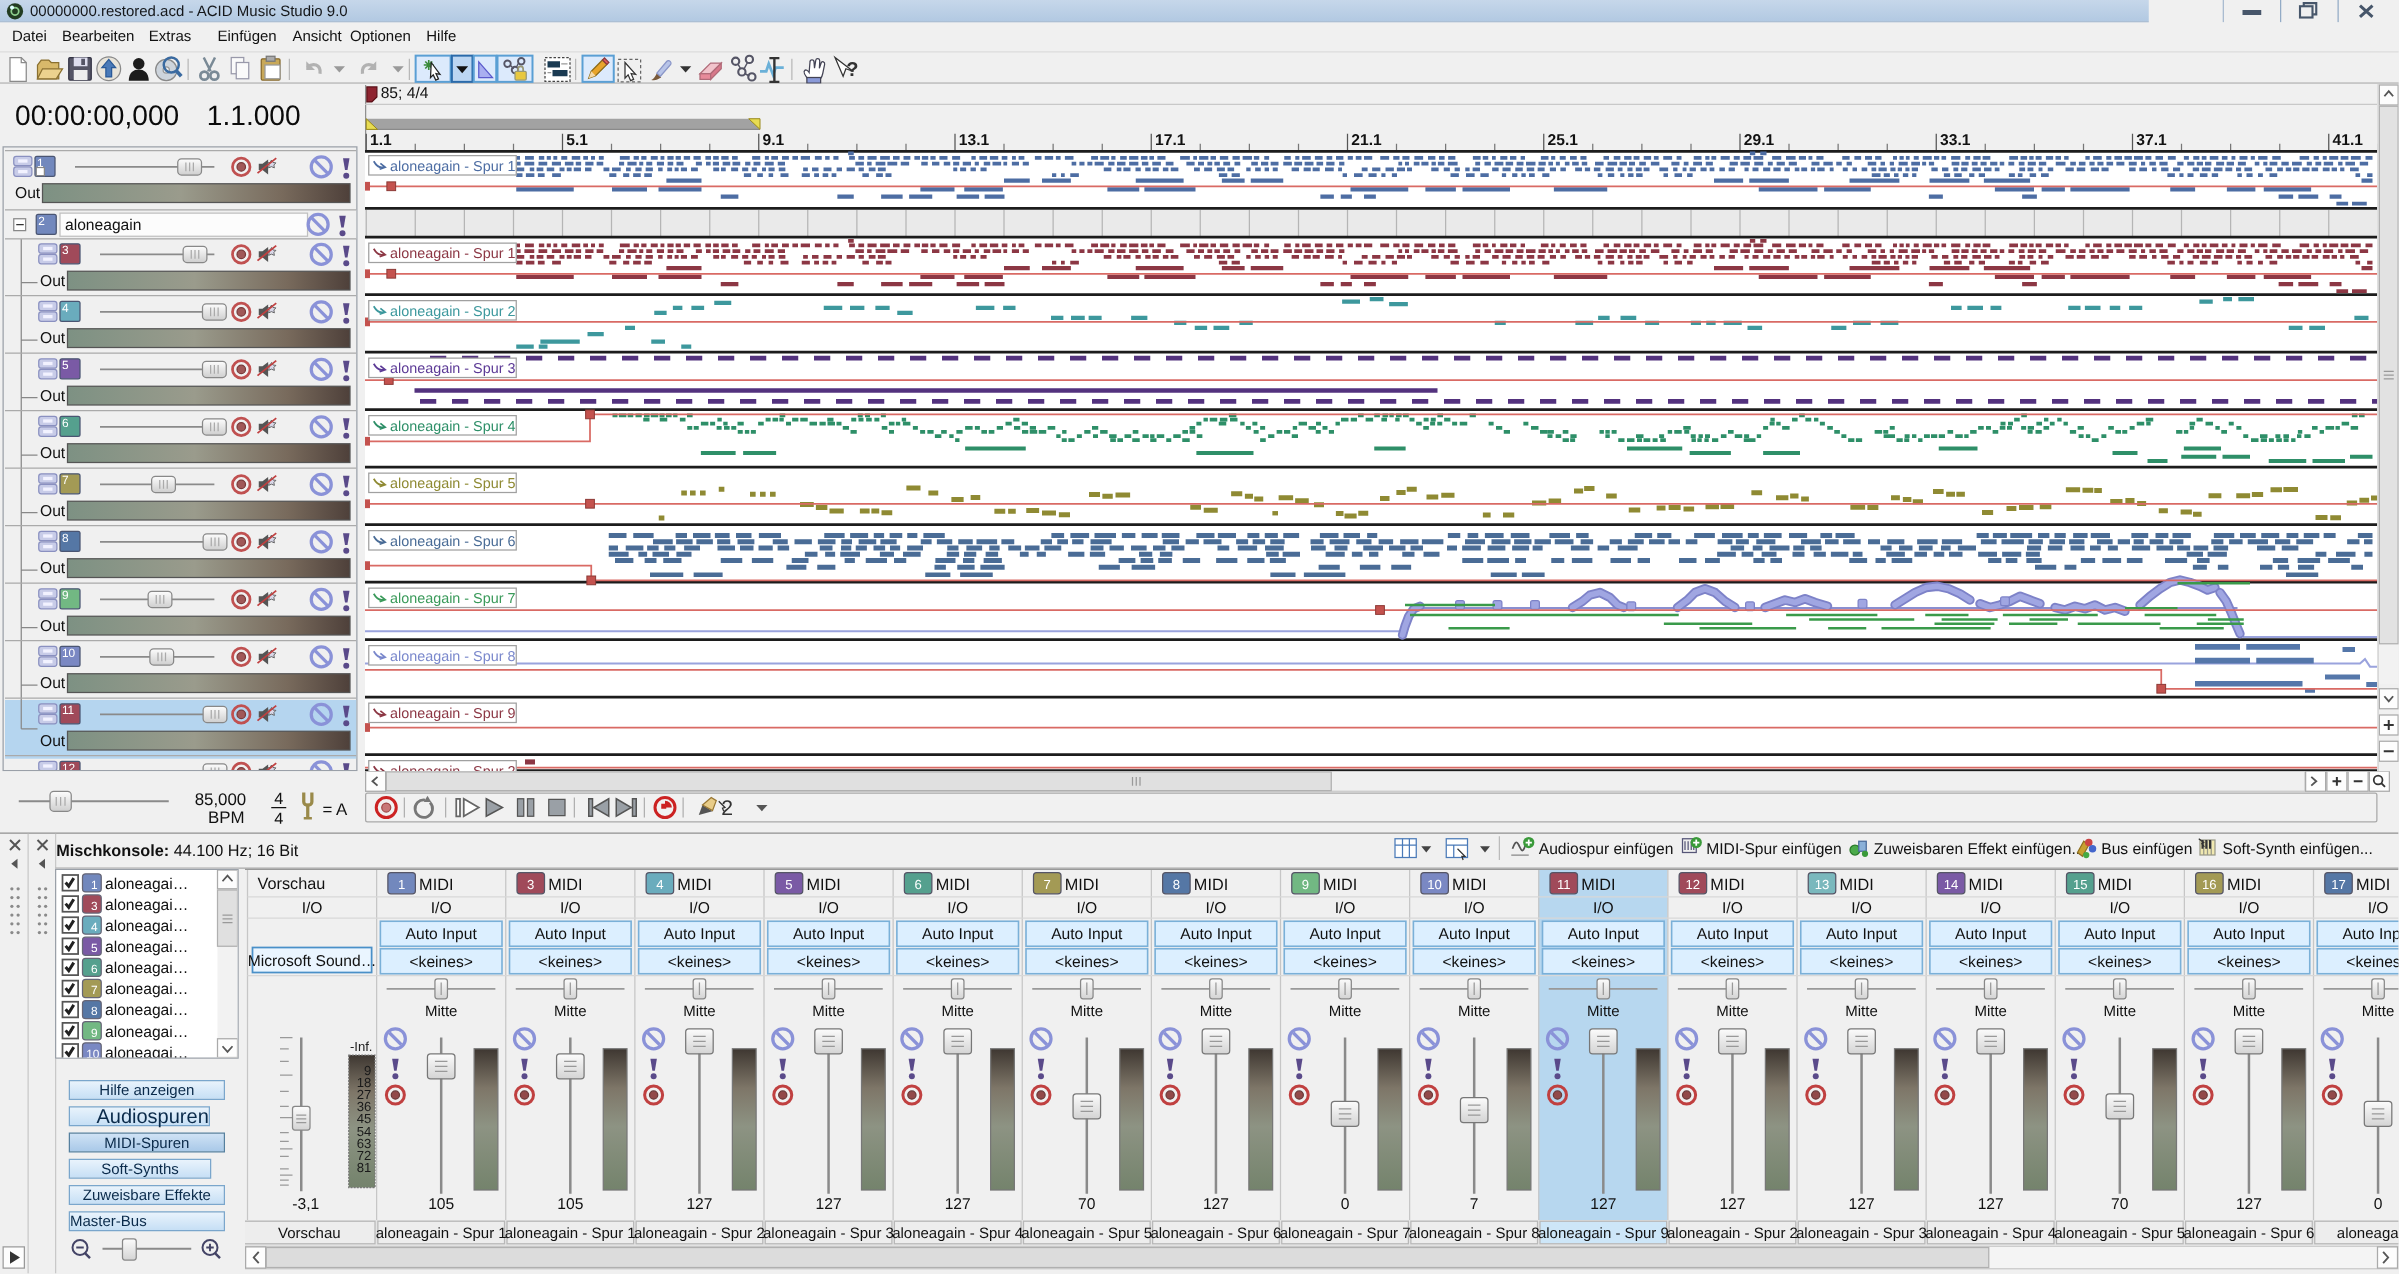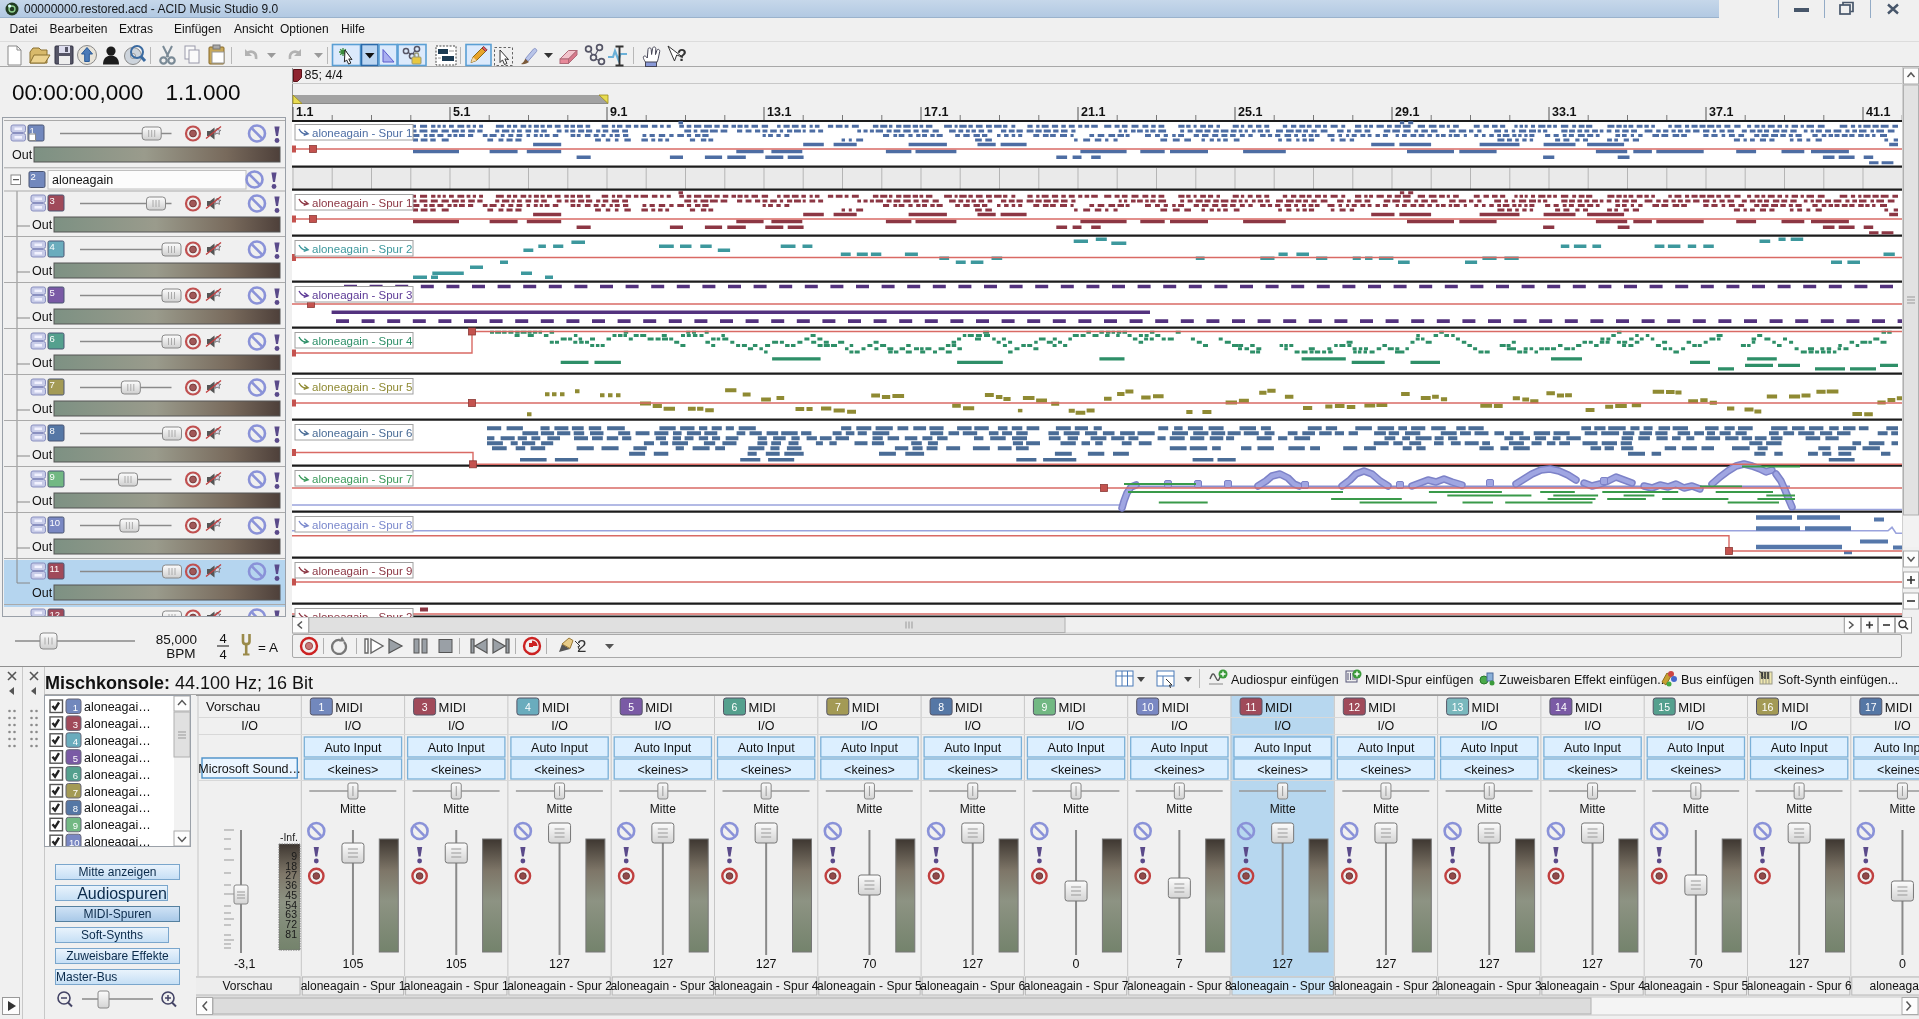--- a/index.html
+++ b/index.html
@@ -715,21 +715,21 @@
       <circle cx="36.5" cy="59" r="1.3" fill="#8a8a8a"></circle>
       <circle cx="31.5" cy="66" r="1.3" fill="#8a8a8a"></circle>
       <circle cx="36.5" cy="66" r="1.3" fill="#8a8a8a"></circle>
       <circle cx="31.5" cy="73" r="1.3" fill="#8a8a8a"></circle>
       <circle cx="36.5" cy="73" r="1.3" fill="#8a8a8a"></circle>
       <circle cx="31.5" cy="80" r="1.3" fill="#8a8a8a"></circle>
       <circle cx="36.5" cy="80" r="1.3" fill="#8a8a8a"></circle>
       <circle cx="31.5" cy="87" r="1.3" fill="#8a8a8a"></circle>
       <circle cx="36.5" cy="87" r="1.3" fill="#8a8a8a"></circle>
     </svg>
-    <div class="abs" style="left:45px;top:14px;font-size:18px"><b>Mischkonsole:</b> 44.100 Hz; 16 Bit</div>
+    <div class="abs" style="left:45px;top:14px;font-size:13px"><b>Mischkonsole:</b> 44.100 Hz; 16 Bit</div>
     <svg class="abs" style="left:1100px;top:9px" width="819" height="22" viewBox="0 0 819 22">
       <rect x="16" y="3" width="17" height="15" fill="#fff" stroke="#4a7ab8"></rect>
       <path d="M16 8 h17 M22 3 v15 M27.5 3 v15" stroke="#4a7ab8"></path>
       <path d="M37 9 h8 l-4 5 z" fill="#444"></path>
       <rect x="57" y="3" width="17" height="15" fill="#fff" stroke="#4a7ab8"></rect>
       <path d="M57 8 h17 M63 8 v10" stroke="#4a7ab8"></path>
       <path d="M66 11 l6 6 -2.5 0 1 3" fill="none" stroke="#333"></path>
       <path d="M84 9 h8 l-4 5 z" fill="#444"></path>
       <rect x="99" y="1" width="1" height="19" fill="#bbb"></rect>
       <g transform="translate(108,0)">
@@ -816,21 +816,21 @@
         <text x="39" y="150.2" font-size="12.5" fill="#111" font-family="Liberation Sans">aloneagai…</text>
         <rect x="129" y="0" width="16" height="150" fill="#f2f2f2"></rect>
         <rect x="129" y="0" width="16" height="15" fill="#fdfdfd" stroke="#aaa"></rect>
         <path d="M133 9 l4-4.5 4 4.5" fill="none" stroke="#555" stroke-width="1.4"></path>
         <rect x="129" y="16" width="16" height="45" fill="#e0e0e0" stroke="#b0b0b0"></rect>
         <path d="M133 36 h8 M133 39 h8 M133 42 h8" stroke="#999"></path>
         <rect x="129" y="135" width="16" height="15" fill="#fdfdfd" stroke="#aaa"></rect>
         <path d="M133 141 l4 4.5 4-4.5" fill="none" stroke="#555" stroke-width="1.4"></path>
       </svg>
     </div>
-    <div class="abs" style="left:55px;top:205px;width:125px;height:16px;background:linear-gradient(#e9f3fc,#c6dff5);border:1px solid #7aa6cc;font-size:12px;text-align:center;line-height:15px;color:#0a2a4a">Mitte anzeigen</div>
+    <div class="abs" style="left:55px;top:205px;width:125px;height:16px;background:linear-gradient(#e9f3fc,#c6dff5);border:1px solid #7aa6cc;font-size:12px;text-align:center;line-height:15px;color:#0a2a4a">Hilfe anzeigen</div>
     <div class="abs" style="left:55px;top:226px;width:113px;height:16px;background:linear-gradient(#e9f3fc,#c6dff5);border:1px solid #7aa6cc;font-size:16px;text-align:right;line-height:15px;color:#0a2a4a">Audiospuren</div>
     <div class="abs" style="left:55px;top:247px;width:125px;height:16px;background:linear-gradient(#cfe2f5,#a9c9e8);border:1px solid #55809f;font-size:12px;text-align:center;line-height:15px;color:#0a2a4a">MIDI-Spuren</div>
     <div class="abs" style="left:55px;top:268px;width:114px;height:16px;background:linear-gradient(#e9f3fc,#c6dff5);border:1px solid #7aa6cc;font-size:12px;text-align:center;line-height:15px;color:#0a2a4a">Soft-Synths</div>
     <div class="abs" style="left:55px;top:289px;width:125px;height:16px;background:linear-gradient(#e9f3fc,#c6dff5);border:1px solid #7aa6cc;font-size:12px;text-align:center;line-height:15px;color:#0a2a4a">Zuweisbare Effekte</div>
     <div class="abs" style="left:55px;top:310px;width:125px;height:16px;background:linear-gradient(#e9f3fc,#c6dff5);border:1px solid #7aa6cc;font-size:12px;text-align:left;line-height:15px;color:#0a2a4a">Master-Bus</div>
     <svg class="abs" style="left:55px;top:330px" width="140" height="22">
       <circle cx="9" cy="9" r="6" fill="none" stroke="#446" stroke-width="1.6"></circle>
       <path d="M13 13.5 l4 4" stroke="#446" stroke-width="2"></path>
       <path d="M6 9 h6" stroke="#446" stroke-width="1.5"></path>
       <line x1="27" y1="10" x2="98" y2="10" stroke="#8a8a8a" stroke-width="1.5"></line>

